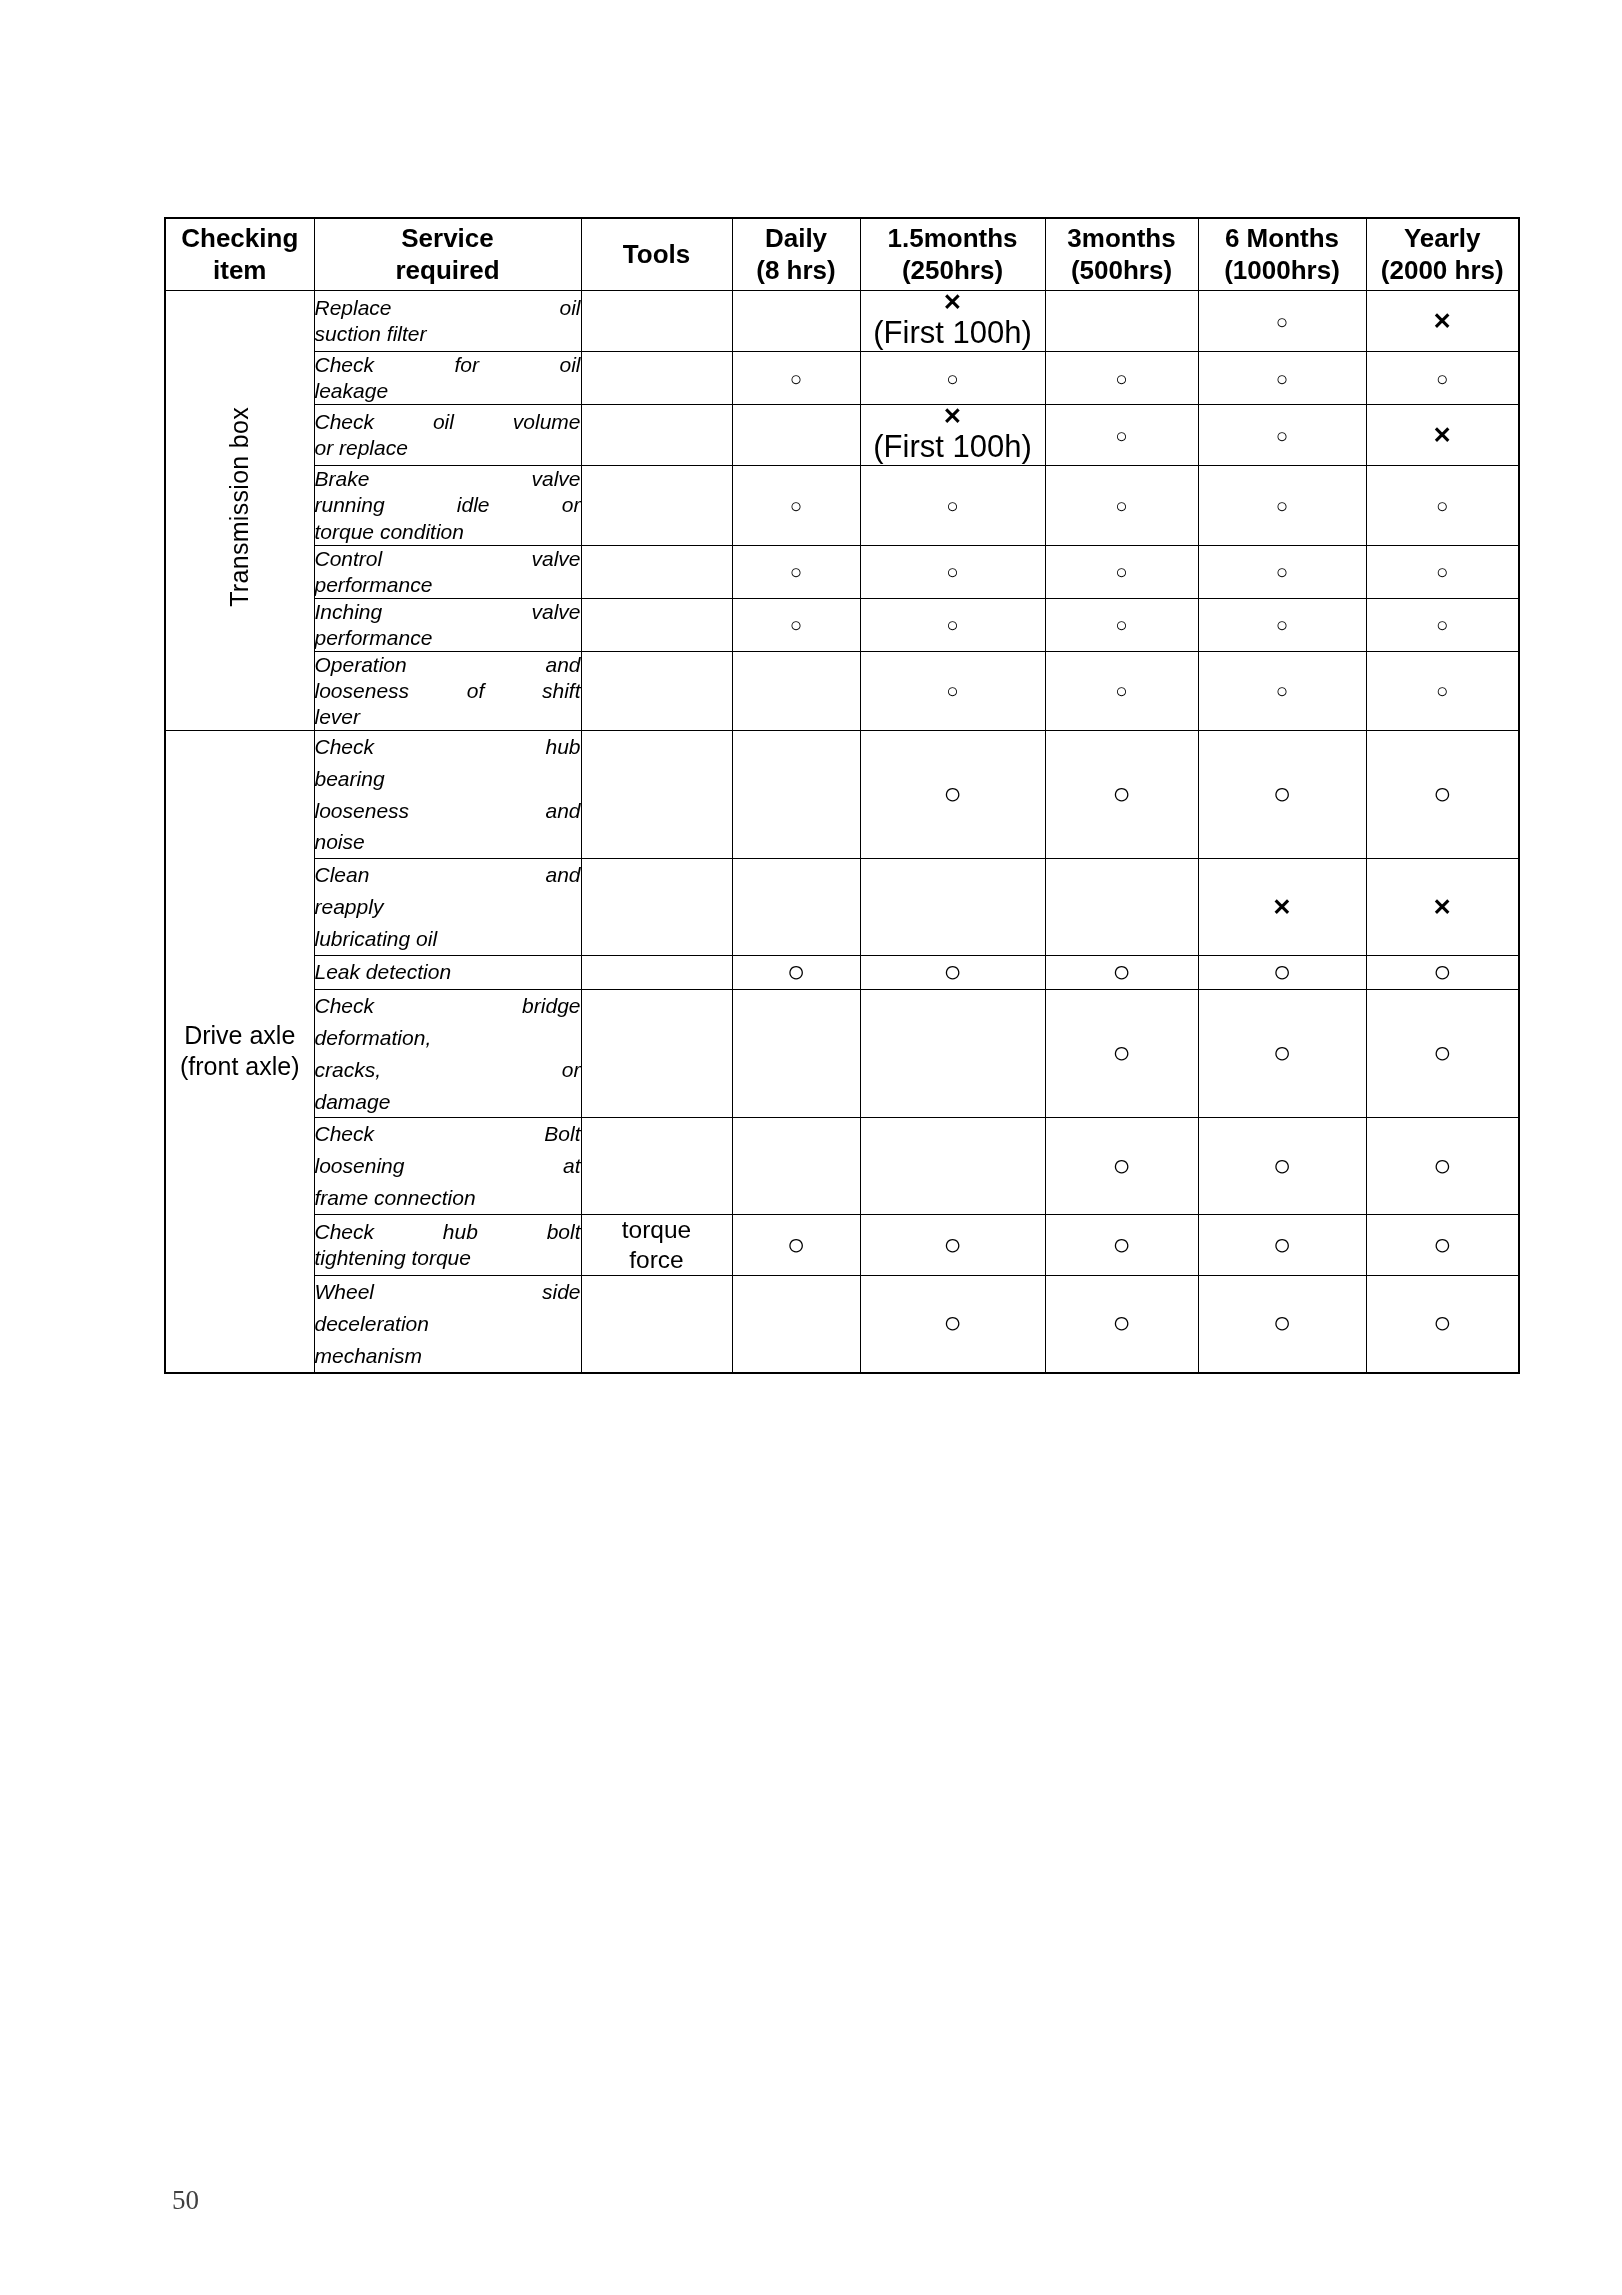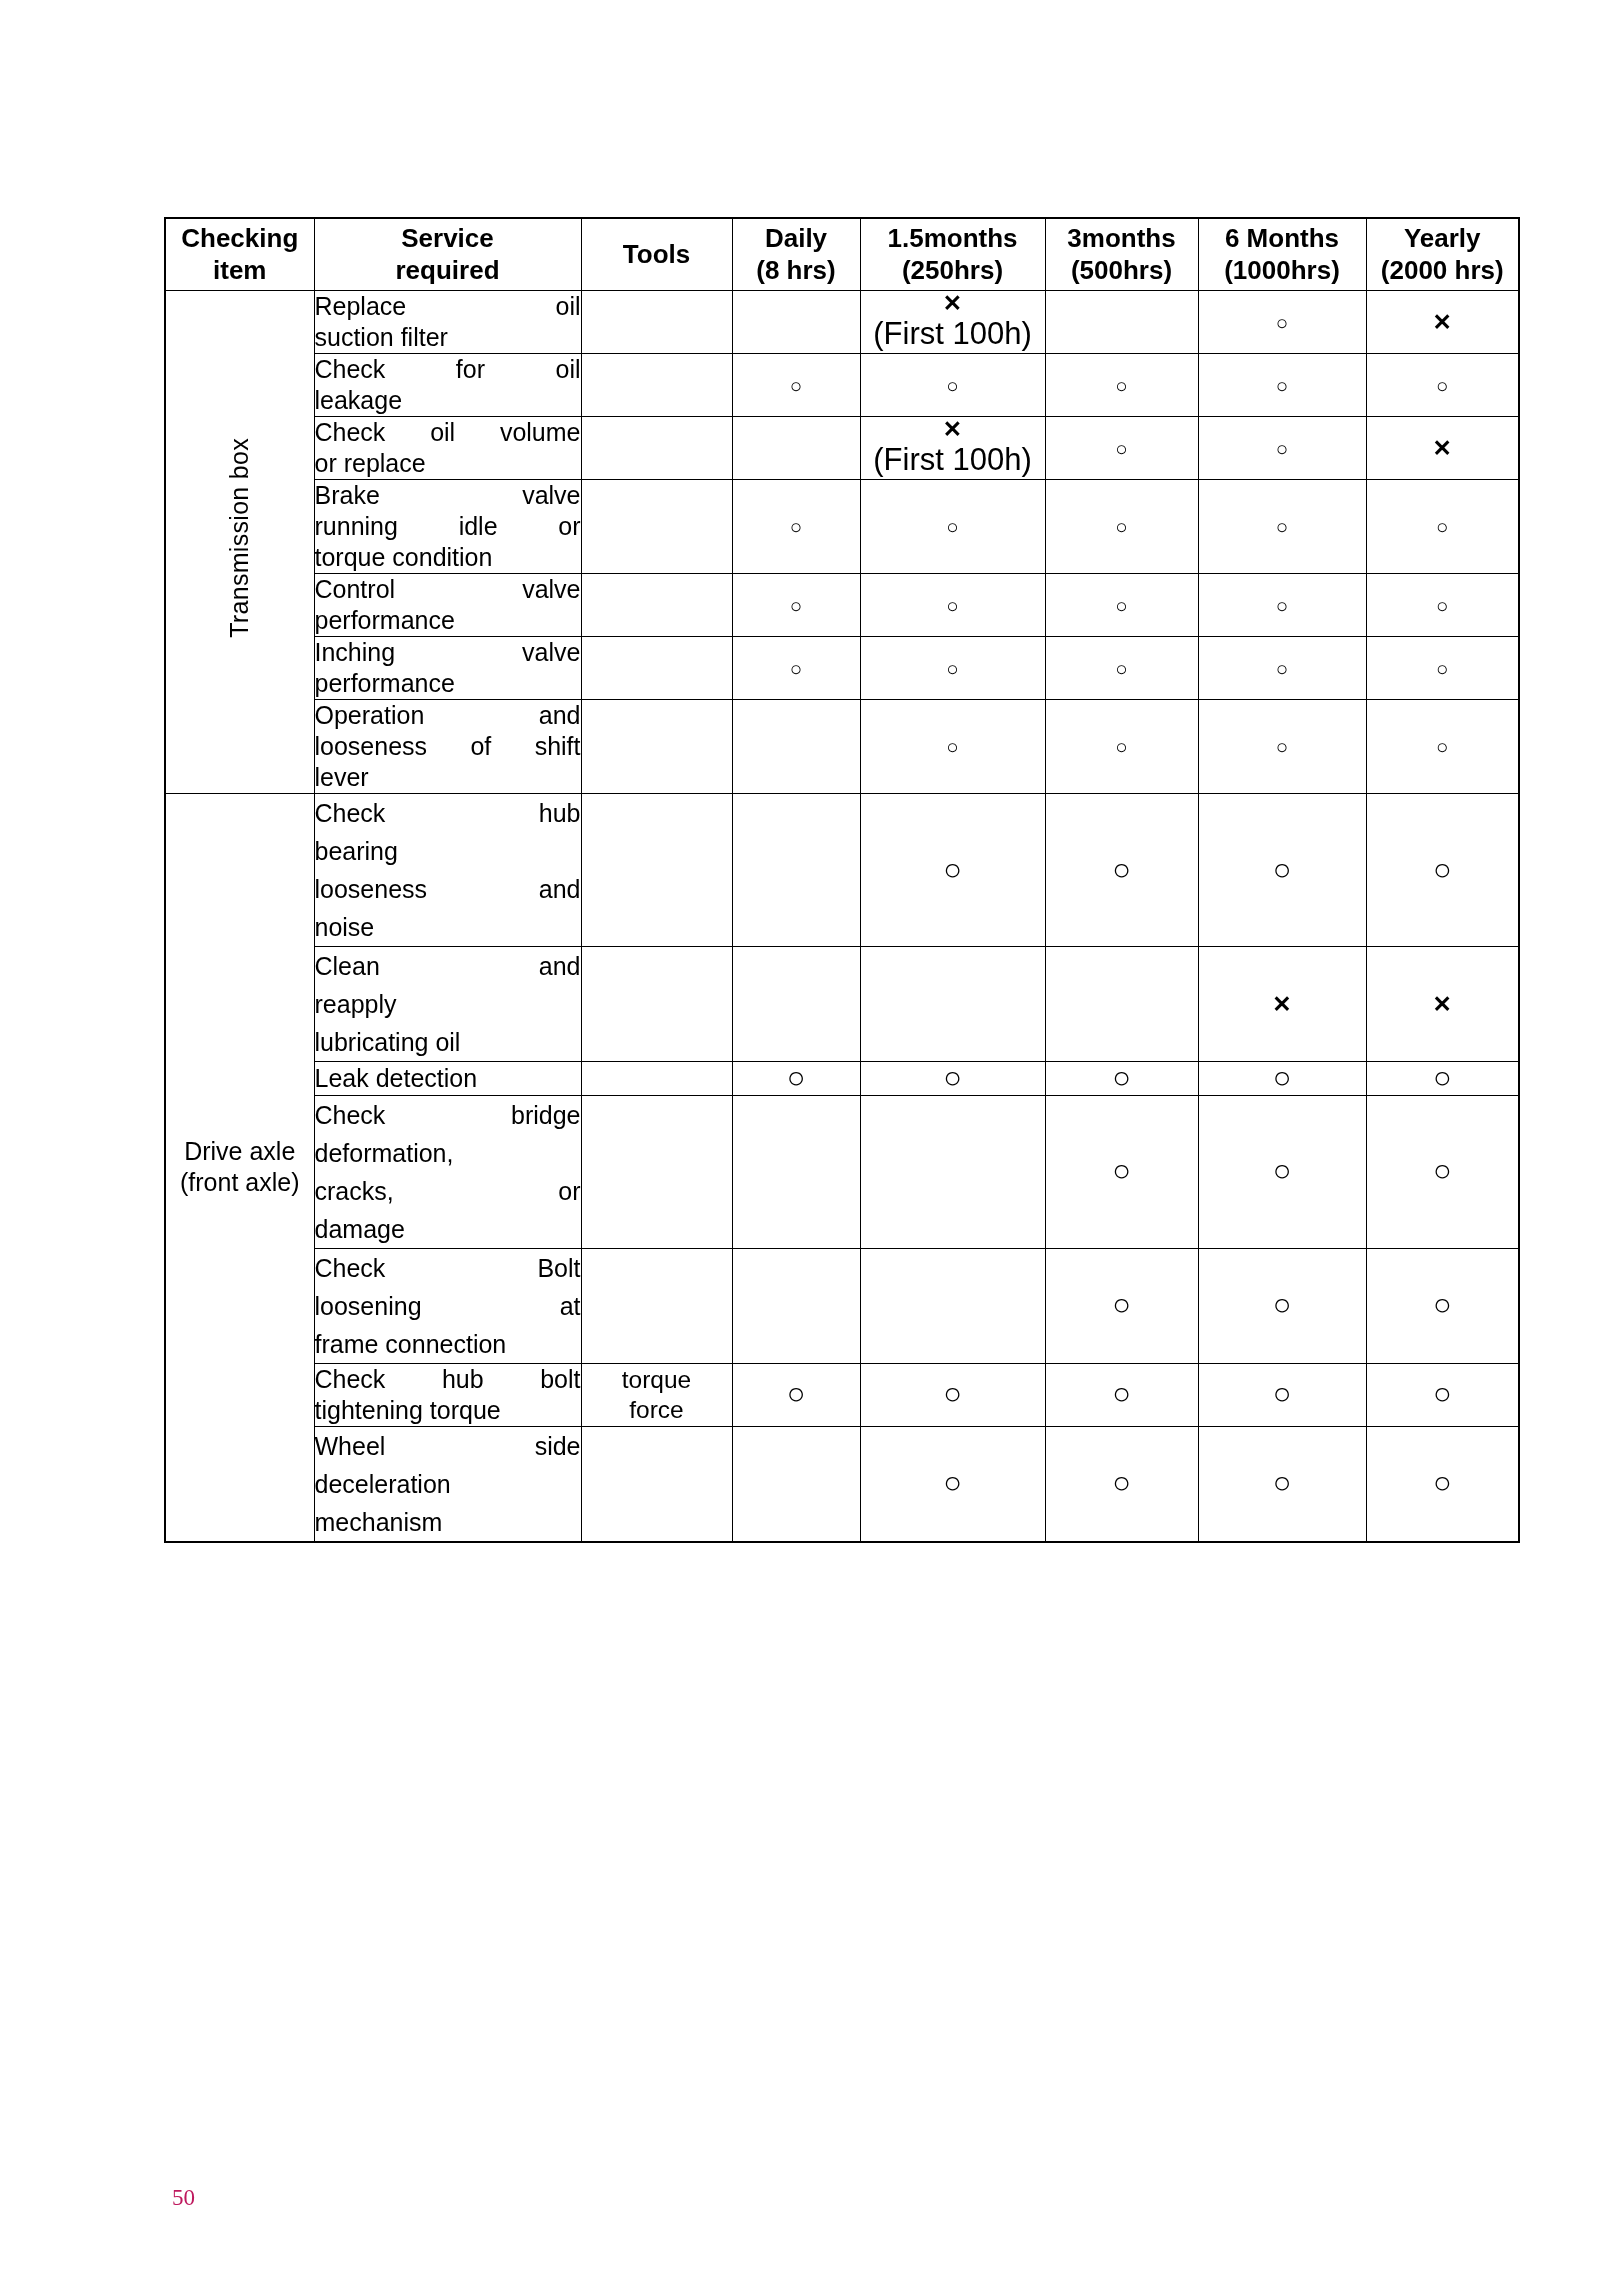--- a/index.html
+++ b/index.html
@@ -61,26 +61,27 @@
     font-weight: bold;
     text-align: center;
     line-height: 1.22;
     height: 71px;
     padding: 4.1px 2.7px;
   }
   thead th .hl { display: block; white-space: nowrap; }
 
   
   td.svc {
-    font-size: 25px;
+    font-size: 21px;
     line-height: 1.24;
     text-align: justify;
     text-align-last: justify;
     padding: 4.1px 9.5px 4.1px 8.2px;
     hyphens: none;
+    font-style: italic;
   }
   td.svc.loose { line-height: 1.52; }
   td.svc span.jt {
     display: block;
     text-align: justify;
     text-align-last: justify;
   }
   td.svc span.jt.last { text-align-last: left; }
 
   td.mark {
@@ -116,22 +117,22 @@
     font-size: 25px;
     letter-spacing: 0.3px;
   }
   td.group .flat { display: block; }
 
   .page-number {
     position: absolute;
     left: 172px;
     top: 2137px;
     font-family: "Liberation Serif", serif;
-    font-size: 23px;
-    color: #be185d;
+    font-size: 27px;
+    color: #404040;
   }
 </style>
 </head>
 <body>
 
 <div class="page">
 
   <div class="table-wrap">
     <table class="maint">
       <colgroup>

